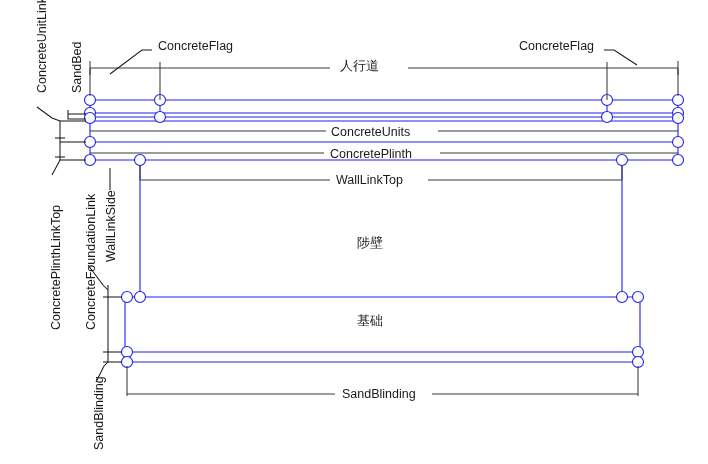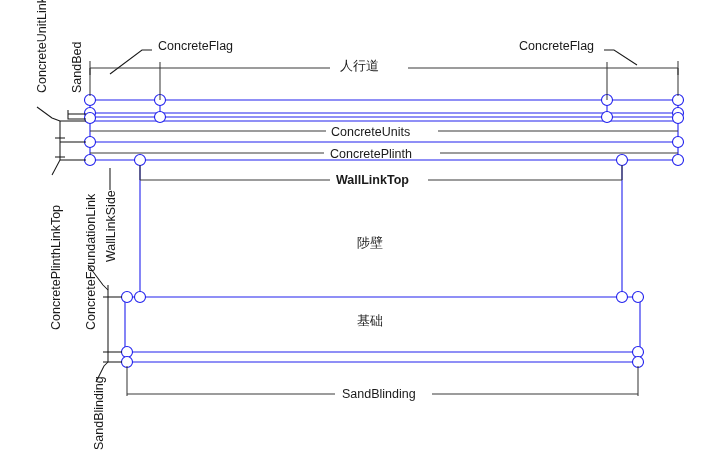--- a/index.html
+++ b/index.html
@@ -159,21 +159,21 @@
   <div class="lbl" style="left:158px;top:40px;">ConcreteFlag</div>
 
   <div class="lbl" style="left:519px;top:40px;">ConcreteFlag</div>
 
   <div class="lbl cjk" style="left:340px;top:59px;">人行道</div>
 
   <div class="lbl" style="left:331px;top:126px;">ConcreteUnits</div>
 
   <div class="lbl" style="left:330px;top:148px;">ConcretePlinth</div>
 
-  <div class="lbl" style="left:336px;top:174px;font-weight:bold;">WallLinkTop</div>
+  <div class="lbl" style="left:336px;top:174px;">WallLinkTop</div>
 
   <div class="lbl cjk" style="left:357px;top:236px;">陟壁</div>
 
   <div class="lbl cjk" style="left:357px;top:314px;">基础</div>
 
   <div class="lbl" style="left:342px;top:388px;">SandBlinding</div>
 
   <div class="lbl v" style="left:36px;top:93px;transform:rotate(-90deg);">ConcreteUnitLink</div>
 
   <div class="lbl v" style="left:71px;top:93px;transform:rotate(-90deg);">SandBed</div>

